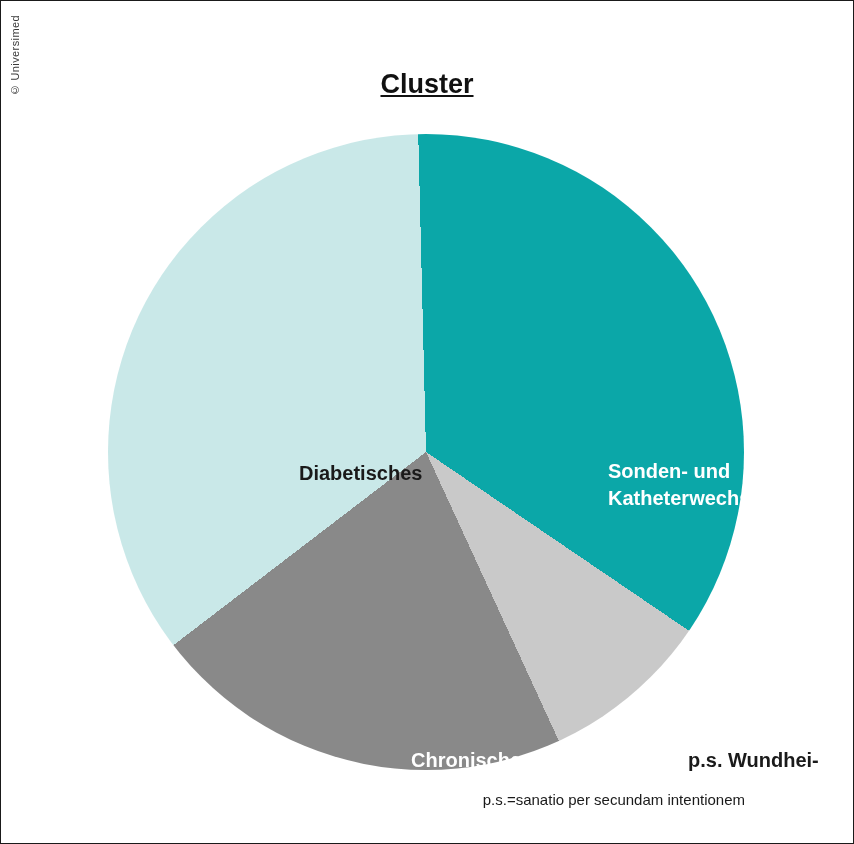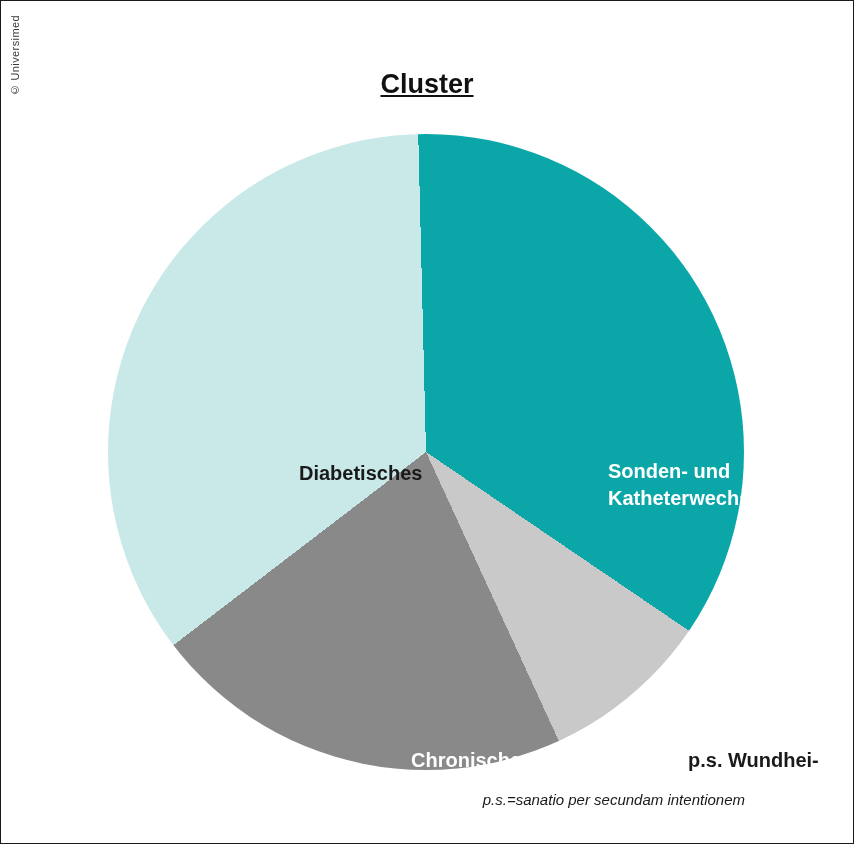--- a/index.html
+++ b/index.html
@@ -57,21 +57,20 @@
   }
   .lbl-diabetisches { left: 185px; top: 326px; }
   .lbl-sonden       { left: 500px; top: 324px; }
   .lbl-chronische   { left: 303px; top: 613px; }
   .lbl-ps           { left: 533px; top: 613px; }
   .footnote {
     position: absolute;
     right: 108px;
     top: 790px;
     font-size: 15px;
-    font-style: italic;
     color: #1a1a1a;
   }
 </style>
 </head>
 <body>
 
 <div class="canvas">
 
   <div class="watermark">© Universimed</div>
 

